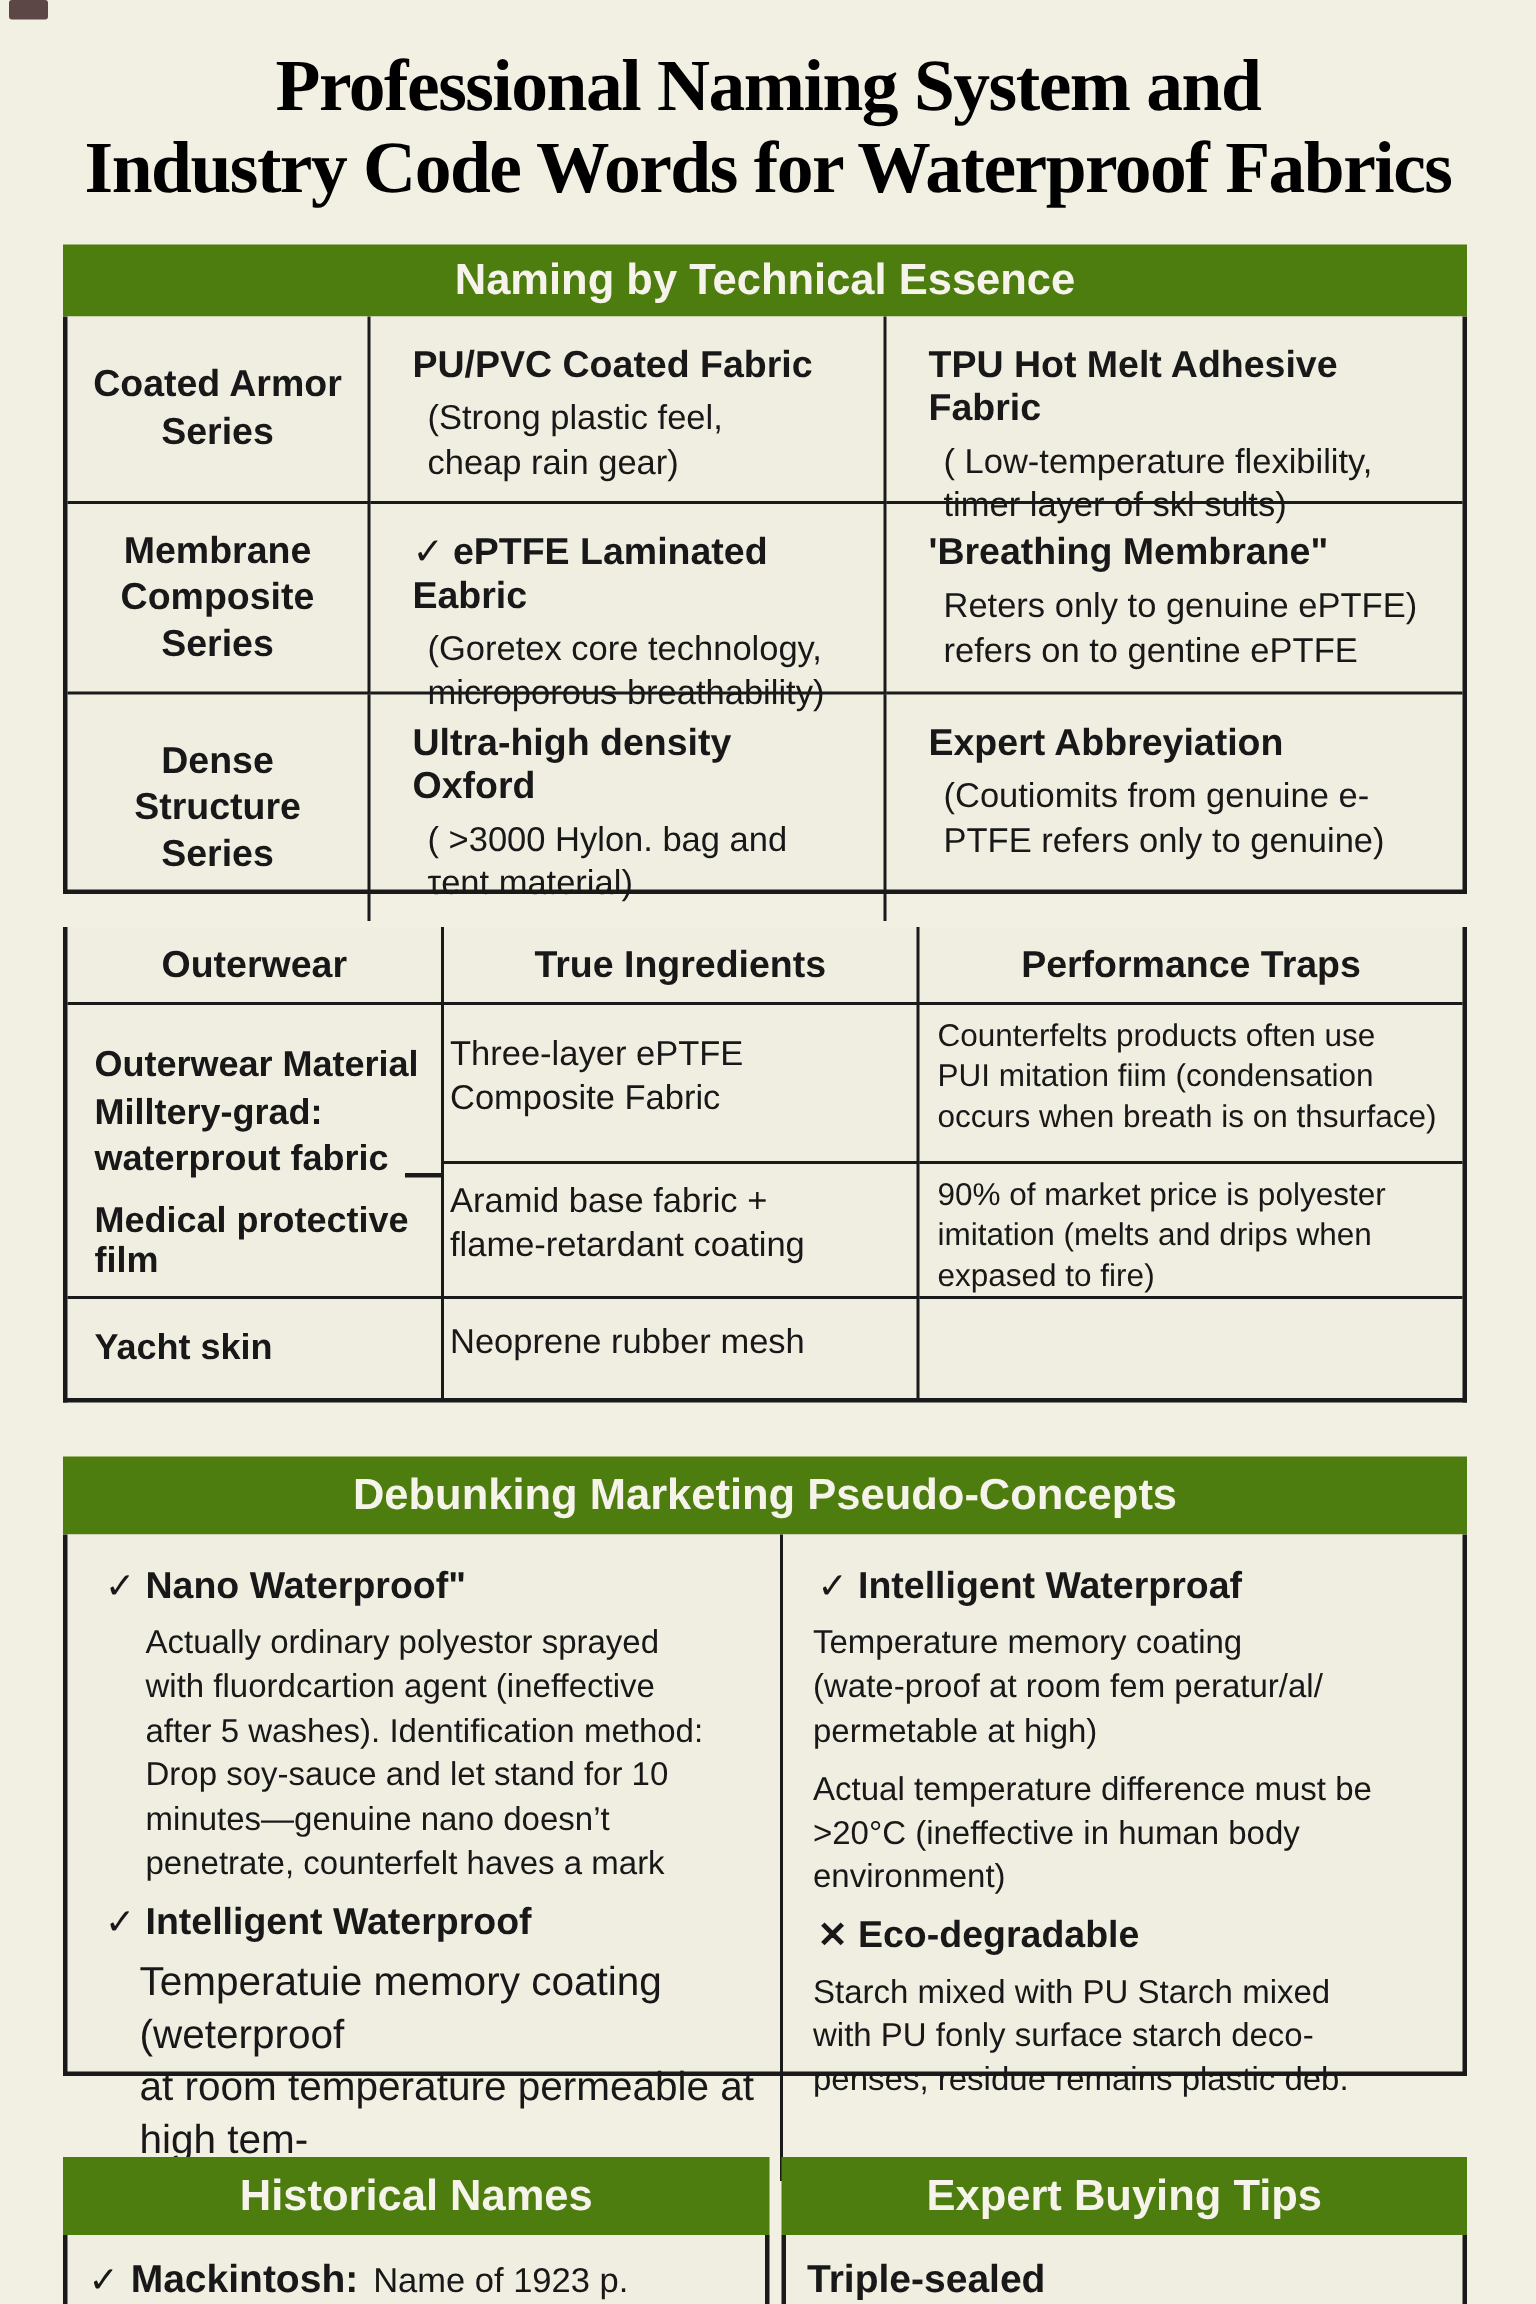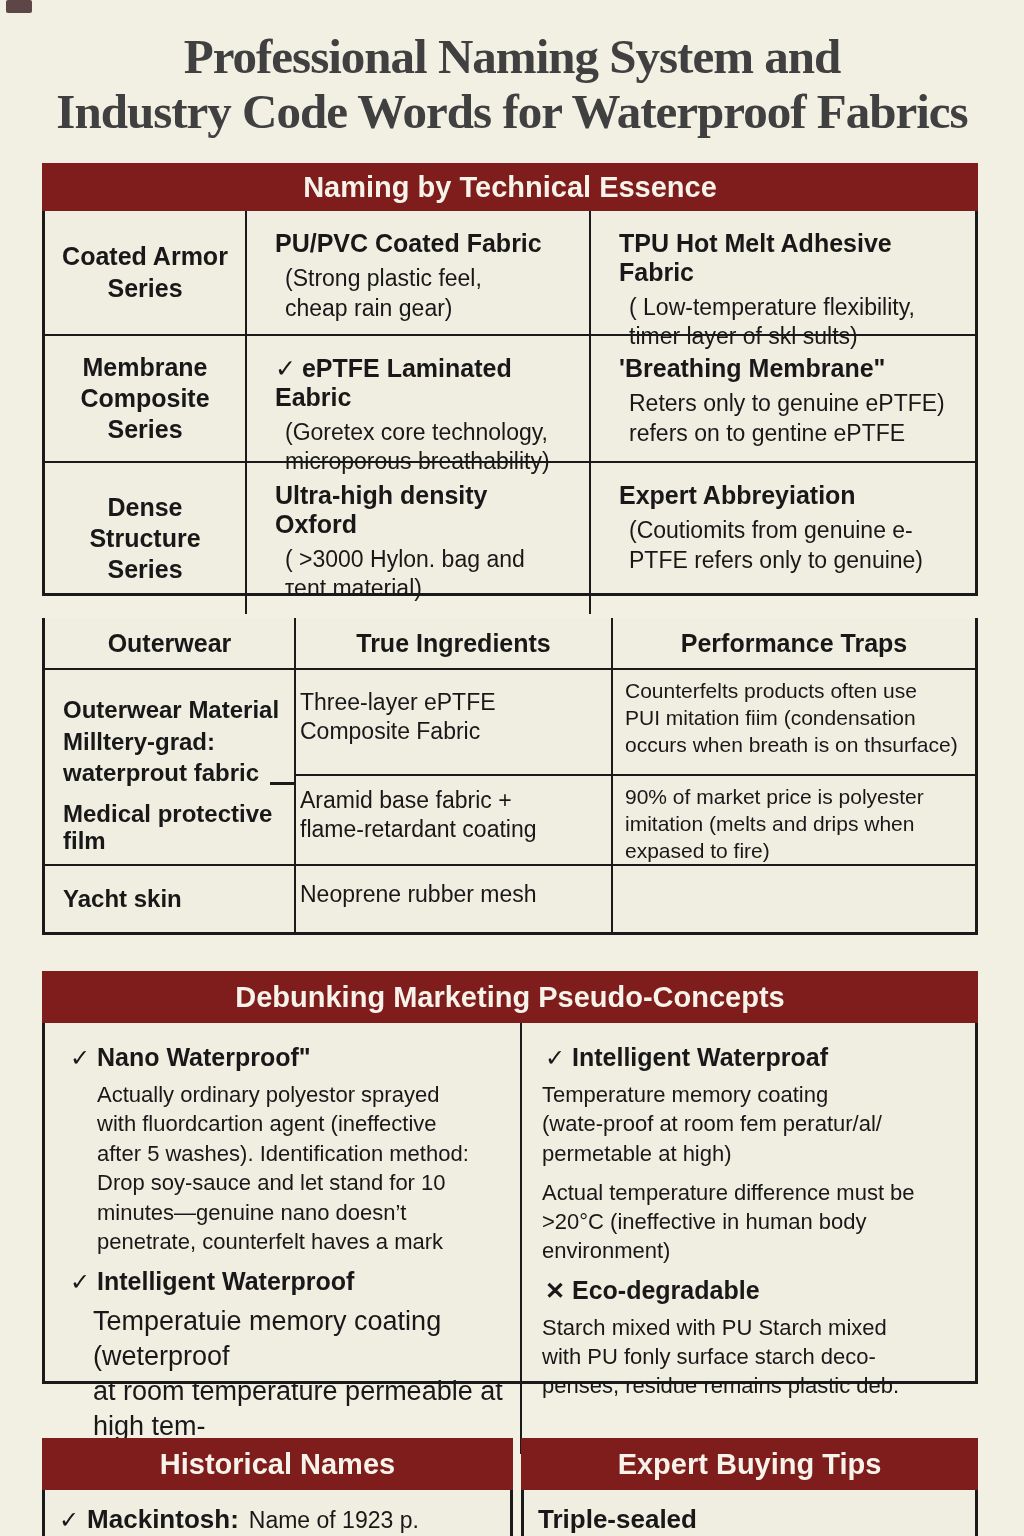--- a/index.html
+++ b/index.html
@@ -16,25 +16,25 @@
     background:#43282a;opacity:.85;border-radius:2px;
   }
   .main-title{
     margin:30px 20px 0 20px;
     text-align:center;
     font-family:"Liberation Serif","DejaVu Serif",serif;
     font-weight:700;
     font-size:49px;
     line-height:1.12;
     letter-spacing:-1px;
-    color:#404040;
+    color:#000000;
   }
   .tbl{position:absolute;left:42px;width:936px;}
   .bar{
-    background:#7f1d1d;color:#f6f3ea;
+    background:#4d7c0f;color:#f6f3ea;
     font-weight:700;font-size:29px;
     text-align:center;
     display:flex;align-items:center;justify-content:center;
   }
   .bar.h48{height:48px;}
   .bar.h52{height:52px;}
   .body-box{border:3px solid #1a1a1a;border-top:none;background:#f0ede1;box-sizing:border-box;}
   .preline{white-space:pre-line;}
 
   

